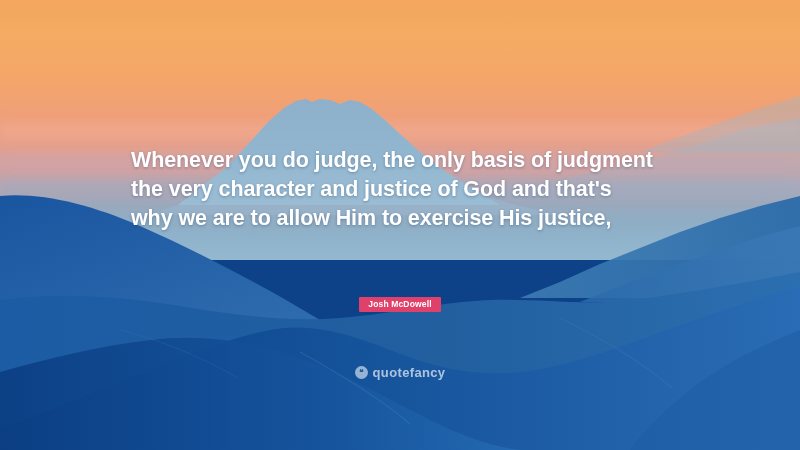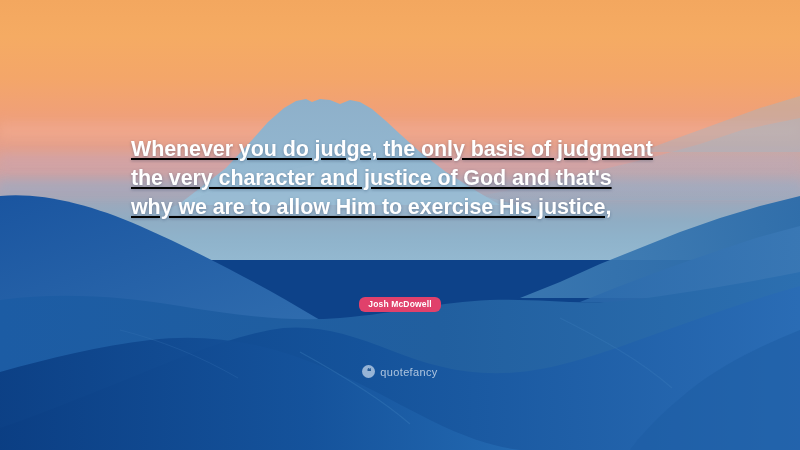--- a/index.html
+++ b/index.html
@@ -62,23 +62,22 @@
     left: 0; top: 0;
     width: 800px; height: 450px;
     pointer-events: none;
   }
   .layer svg { display: block; width: 800px; height: 450px; }
 
   
   .quote-block {
     position: absolute;
     left: 131px;
-    top: 135px;
+    top: 146px;
     width: 548px;
-    text-decoration: underline;
   }
   .quote-line {
     font-size: 21.5px;
     font-weight: bold;
     color: #ffffff;
     line-height: 29px;
     letter-spacing: -0.1px;
     white-space: nowrap;
     text-shadow: 0 1px 3px rgba(20,45,80,.34);
   }
@@ -89,21 +88,21 @@
     text-align: center;
   }
   .author-badge {
     display: inline-block;
     background: #e0416b;
     color: #ffffff;
     font-size: 8.5px;
     font-weight: bold;
     letter-spacing: .15px;
     padding: 3px 9px 3px 9px;
-    border-radius: 6px;
+    border-radius: 1px;
     line-height: 9px;
   }
 
   
   .watermark {
     position: absolute;
     left: 0; top: 365px;
     width: 800px;
     text-align: center;
     display: flex;
@@ -119,24 +118,24 @@
     display: inline-flex;
     align-items: center;
     justify-content: center;
     font-size: 8px;
     font-weight: bold;
     color: #2a5d93;
     line-height: 13px;
     letter-spacing: -0.5px;
   }
   .wm-text {
-    font-size: 11px;
+    font-size: 13px;
     color: rgba(240,246,252,.95);
     letter-spacing: .35px;
-    font-weight: normal;
+    font-weight: bold;
   }
 </style>
 </head>
 <body>
 
 <div id="stage">
 
   <div class="sky"></div>
   <div class="sky-streak streak-a"></div>
   <div class="sky-streak streak-b"></div>

